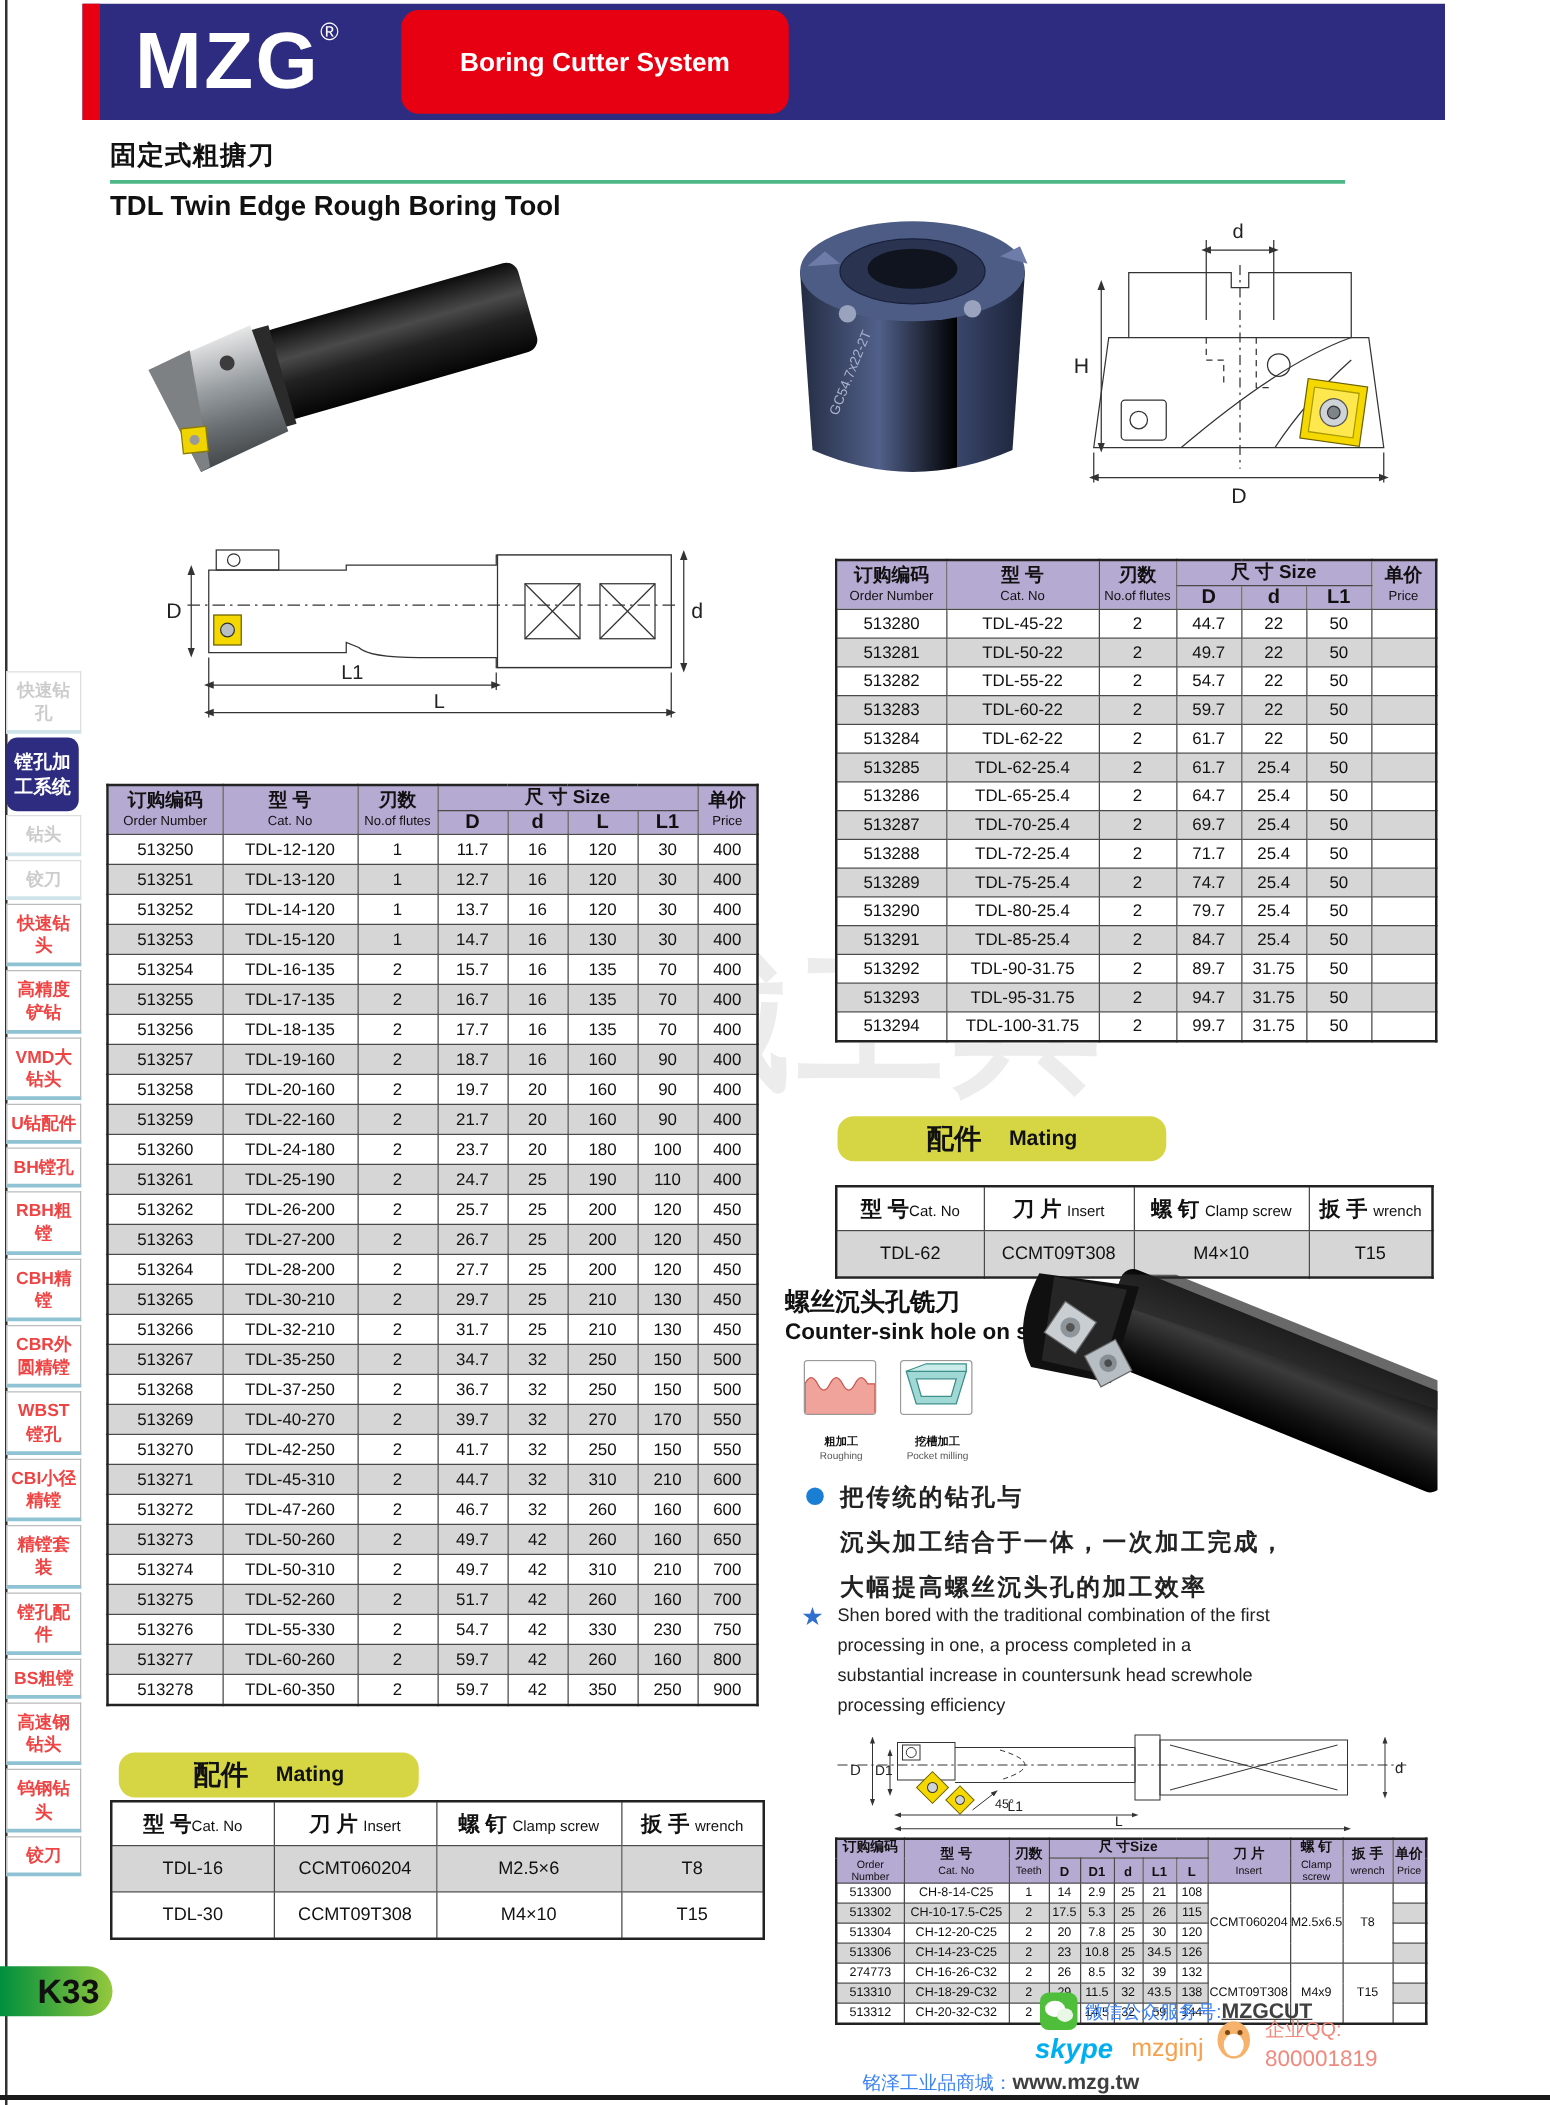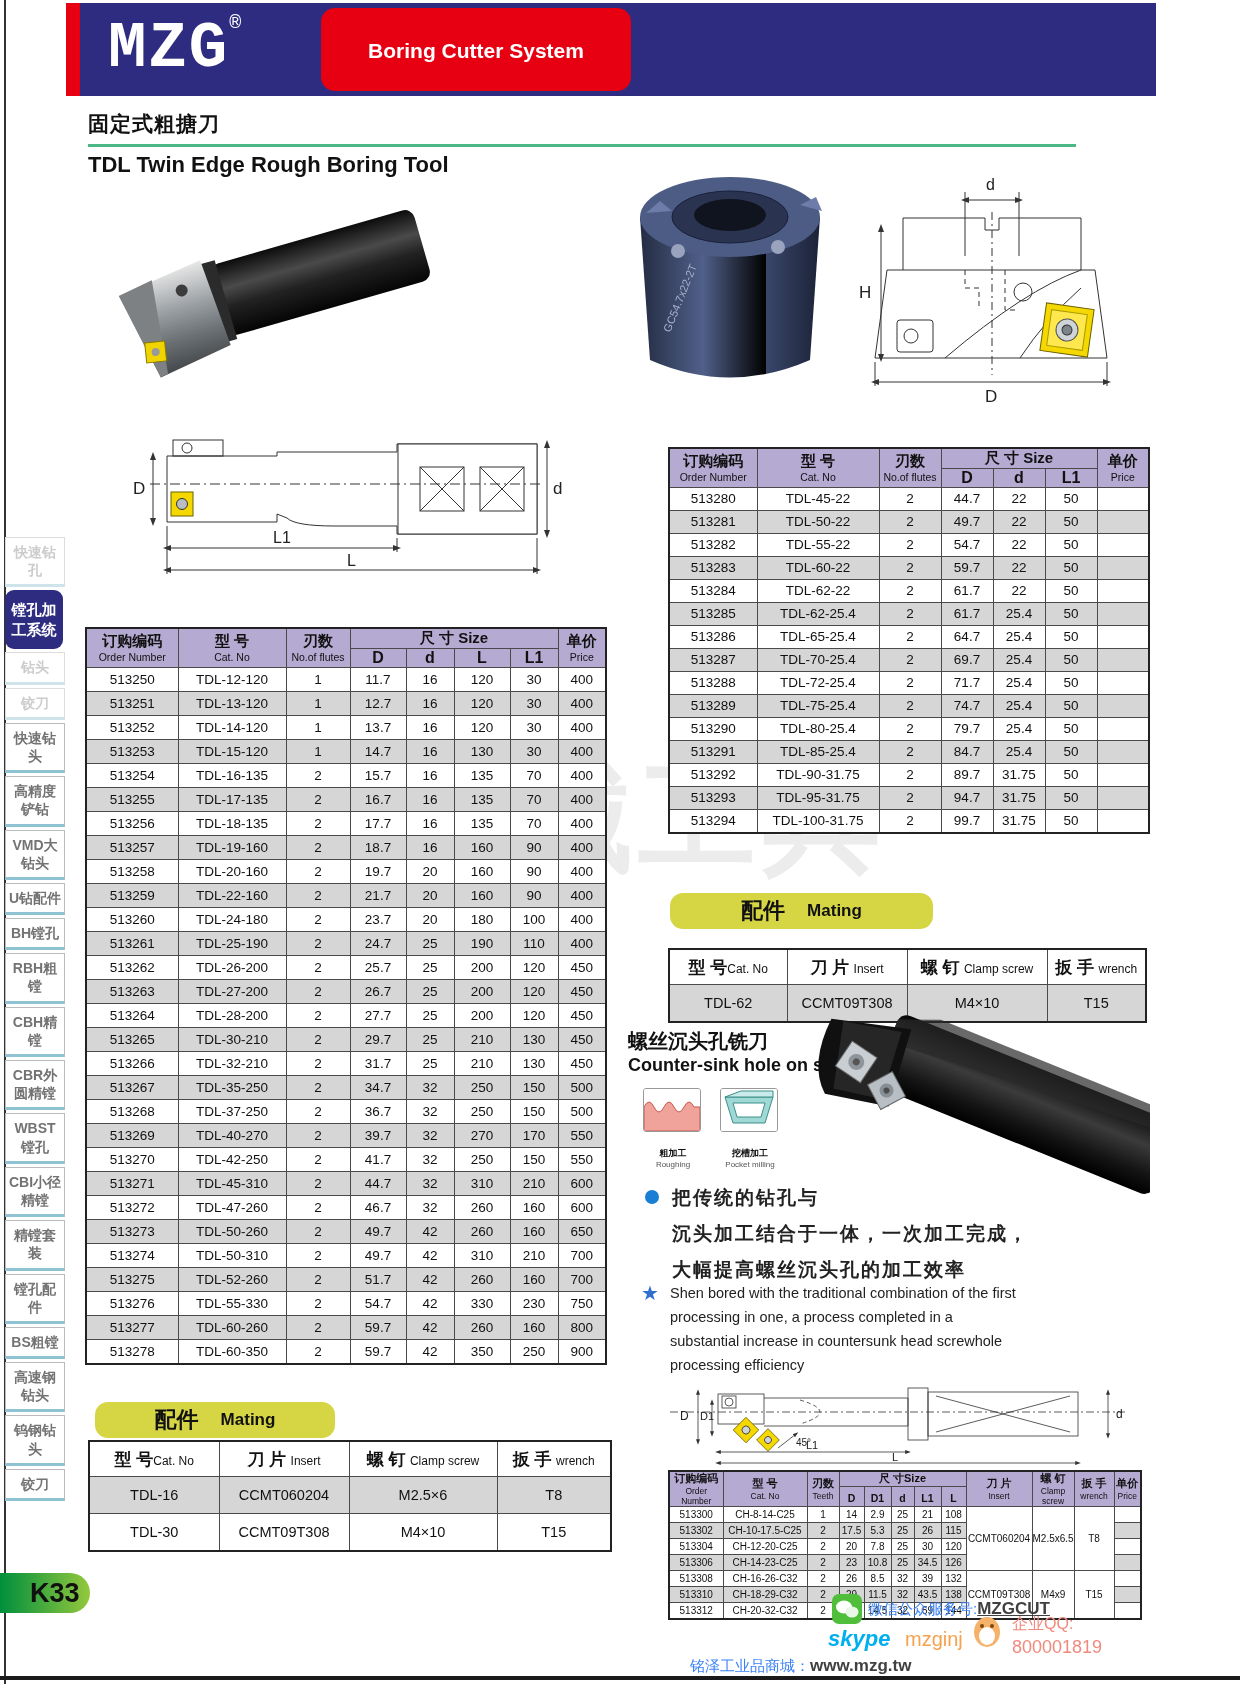--- a/index.html
+++ b/index.html
@@ -7,39 +7,39 @@
         font-family:"Liberation Sans","DejaVu Sans",sans-serif;color:#111;}
   .abs{position:absolute;}
 
   
   .edge-line{left:4px;top:0;width:2px;height:1684px;background:#333;}
   .bottom-rule{left:0;top:1676px;width:1240px;height:4px;background:#1a1a1a;}
 
   
   .hdr{left:66px;top:3px;width:1090px;height:93px;background:#2e2c80;}
   .hdr-red-stripe{left:0;top:0;width:14px;height:93px;background:#e60012;}
-  .logo{left:42px;top:8px;color:#fff;font-size:64px;font-weight:800;letter-spacing:2px;font-family:Liberation Mono, monospace;}
+  .logo{left:42px;top:8px;color:#fff;font-size:64px;font-weight:800;letter-spacing:2px;}
   .logo sup{font-size:20px;font-weight:400;vertical-align:38px;}
   .title-box{left:255px;top:5px;width:310px;height:83px;background:#e60012;border-radius:14px;
              display:flex;flex-direction:column;align-items:center;justify-content:center;color:#fff;}
   .title-zh{font-size:34px;font-weight:800;letter-spacing:3px;}
   .title-en{font-size:21px;font-weight:700;margin-top:2px;}
 
   .sub-zh{left:88px;top:110px;font-size:21px;font-weight:800;letter-spacing:1px;}
   .green-rule{left:88px;top:144px;width:988px;height:3px;background:#4cb885;}
   .sub-en{left:88px;top:152px;font-size:22px;font-weight:800;}
 
   
   .watermark{left:110px;top:740px;width:1060px;font-size:118px;font-weight:800;
              color:rgba(185,185,185,0.28);letter-spacing:6px;white-space:nowrap;pointer-events:none;}
 
   
   .sidebar{left:1px;top:537px;width:66px;display:flex;flex-direction:column;gap:3px;}
   .sb-item{width:54px;margin-left:4px;background:#fff;border:1px solid #bbb;border-bottom:3px solid #8fc3d4;
-           text-align:center;font-size:14px;font-weight:700;line-height:1.3;padding:5px 2px;color:#737373;
+           text-align:center;font-size:14px;font-weight:700;line-height:1.3;padding:5px 2px;color:#ef4444;
            word-break:break-all;}
   .sb-item.dim{color:#ccc;border-color:#ddd;border-bottom-color:#cfe3ea;}
   .sb-item.active{background:#2e2c80;color:#fff;border:none;border-radius:9px;padding:10px 2px;font-size:15px;}
   .k-badge{left:0;top:1573px;width:90px;height:40px;border-radius:0 20px 20px 0;
            background:linear-gradient(90deg,#008f3d,#94c83d);color:#101010;font-size:27px;font-weight:800;
            line-height:40px;padding-left:30px;box-sizing:border-box;}
 
   
   table.tbl{position:absolute;border-collapse:collapse;table-layout:fixed;background:#fff;}
   .tbl th,.tbl td{border:1px solid #4a4a4a;text-align:center;padding:0;overflow:hidden;}
@@ -1029,21 +1029,21 @@
           <td>CH-14-23-C25</td>
           <td>2</td>
           <td>23</td>
           <td>10.8</td>
           <td>25</td>
           <td>34.5</td>
           <td>126</td>
           <td></td>
         </tr>
         <tr>
-          <td>513308</td>
+          <td>274773</td>
           <td>CH-16-26-C32</td>
           <td>2</td>
           <td>26</td>
           <td>8.5</td>
           <td>32</td>
           <td>39</td>
           <td>132</td>
           <td rowspan="3">CCMT09T308</td>
           <td rowspan="3">M4x9</td>
           <td rowspan="3">T15</td>

